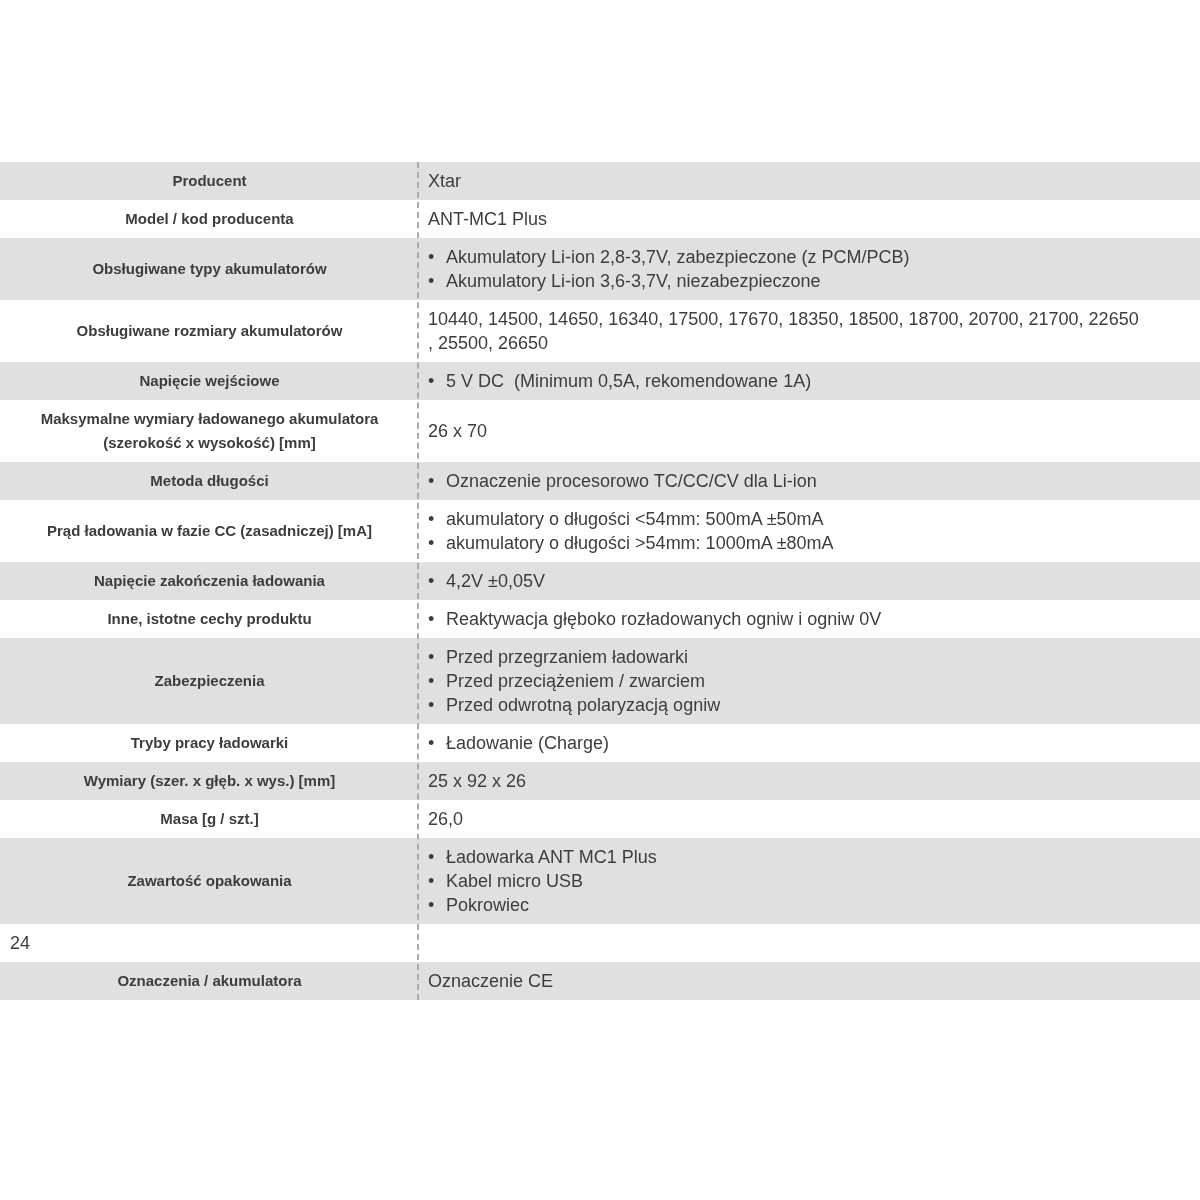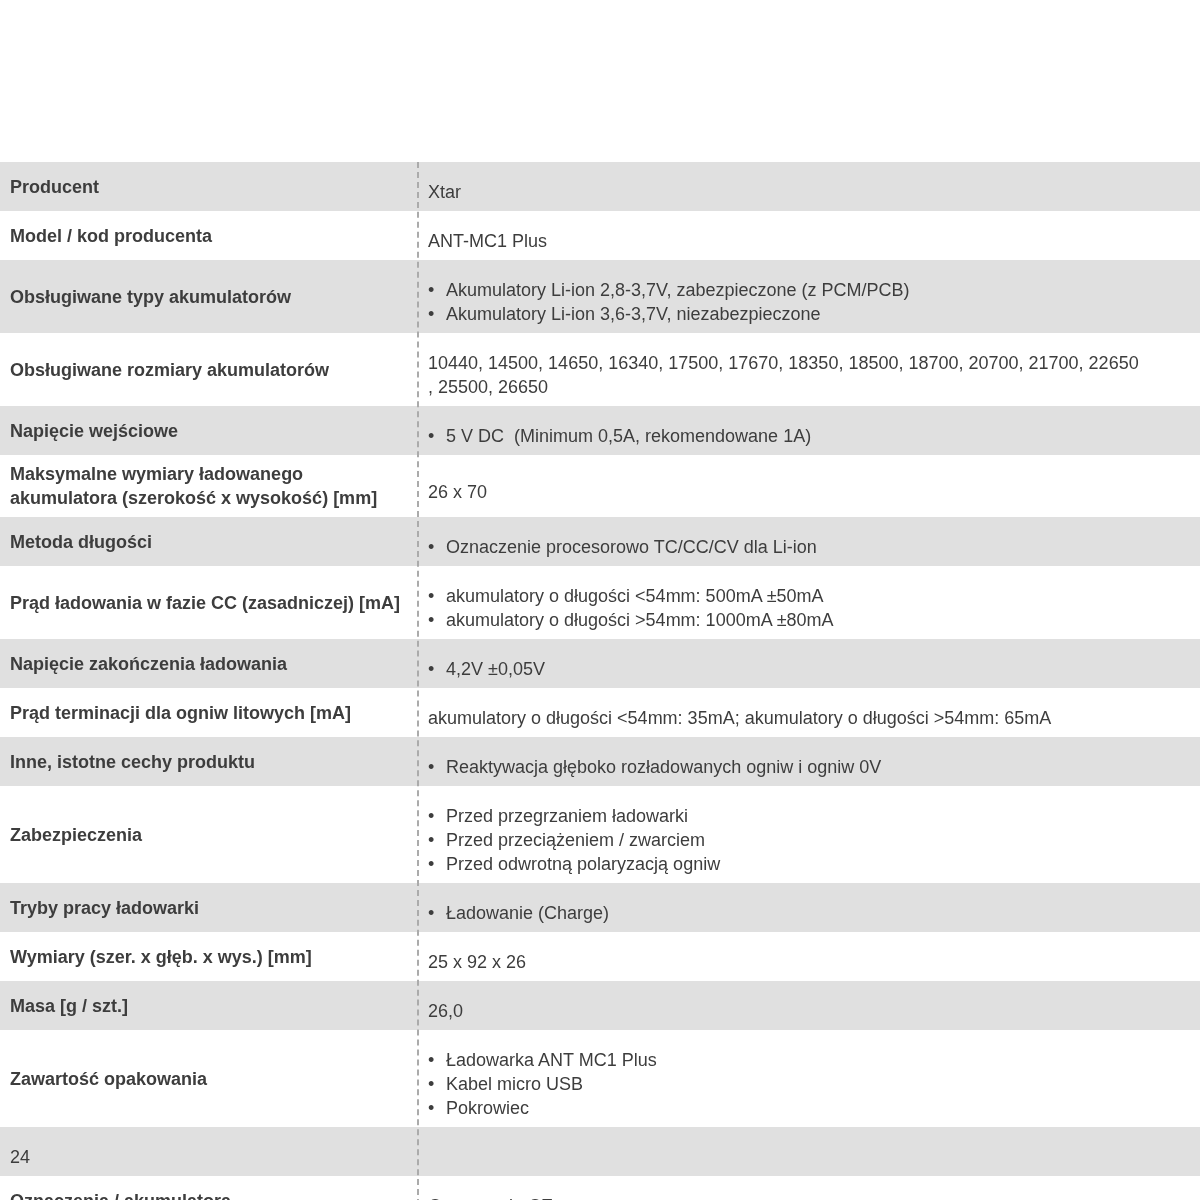--- a/index.html
+++ b/index.html
@@ -29,29 +29,29 @@
     min-height: 38px;
   }
   .row:nth-child(even) {
     background: #e0e0e0;
   }
   .label-cell {
     flex: 0 0 418px;
     width: 418px;
     box-sizing: border-box;
     padding: 7px 9px 7px 10px;
-    text-align: left;
+    text-align: center;
     font-weight: bold;
-    font-size: 18px;
+    font-size: 15px;
     line-height: 24px;
   }
   .value-cell {
     flex: 1 1 auto;
     box-sizing: border-box;
-    padding: 18px 10px 7px 10px;
+    padding: 7px 10px 7px 10px;
     font-size: 18px;
     line-height: 24px;
   }
   .value-line {
     display: flex;
     align-items: baseline;
   }
   .bullet {
     flex: 0 0 18px;
     width: 18px;
@@ -163,28 +163,20 @@
   <div class="row">
     <div class="label-cell">Napięcie zakończenia ładowania</div>
     <div class="value-cell">
           <div class="value-line">
             <span class="bullet">•</span>
             <span class="value-text">4,2V ±0,05V</span>
           </div>
         </div>
   </div>
 
-  <div class="row">
-    <div class="label-cell">Prąd terminacji dla ogniw litowych [mA]</div>
-    <div class="value-cell">
-          <div class="value-line">
-            <span class="value-text">akumulatory o długości &lt;54mm: 35mA; akumulatory o długości &gt;54mm: 65mA</span>
-          </div>
-        </div>
-  </div>
 
   <div class="row">
     <div class="label-cell">Inne, istotne cechy produktu</div>
     <div class="value-cell">
           <div class="value-line">
             <span class="bullet">•</span>
             <span class="value-text">Reaktywacja głęboko rozładowanych ogniw i ogniw 0V</span>
           </div>
         </div>
   </div>

